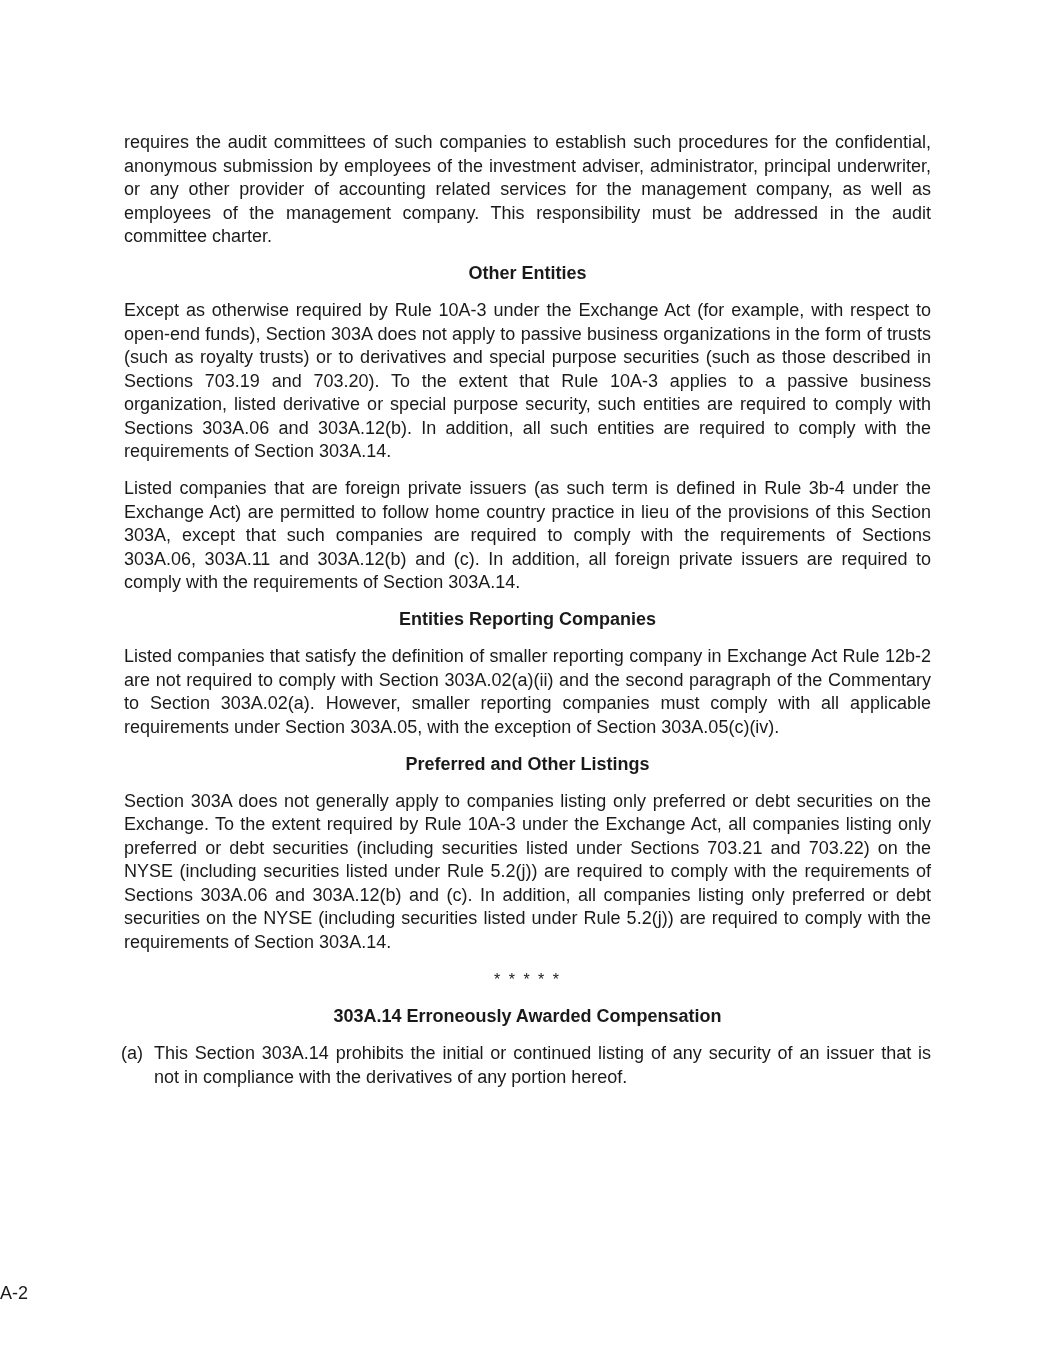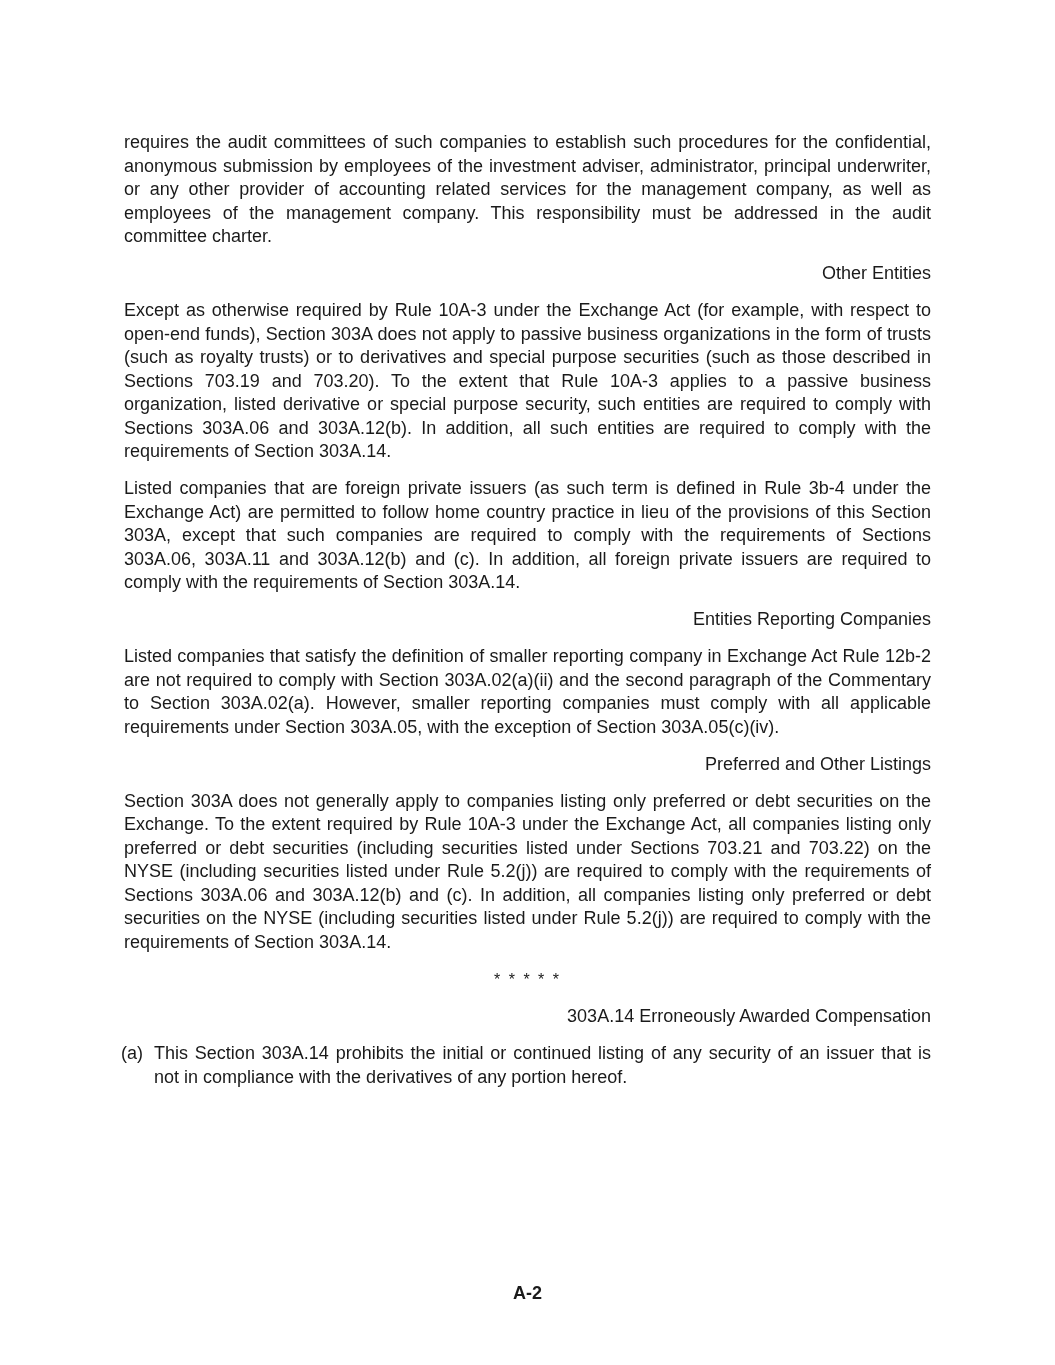--- a/index.html
+++ b/index.html
@@ -23,21 +23,22 @@
       font-size: 18px;
       line-height: 23.5px;
       margin-top: 7px;
     }
     .para {
       margin: 0 0 13.5px 0;
       text-align: justify;
     }
     .heading {
       margin: 0 0 13.5px 0;
-      text-align: right;
+      text-align: center;
+      font-weight: bold;
     }
     .separator {
       text-align: center;
       margin: 4px 0 14px 0;
       letter-spacing: 2px;
       font-size: 16px;
     }
     .list-item {
       position: relative;
       padding-left: 30px;
@@ -47,24 +48,23 @@
     .list-marker {
       position: absolute;
       left: -3px;
       top: 0;
     }
     .footer {
       position: absolute;
       top: 1282px;
       left: 0;
       width: 1055px;
-      text-align: center;
+      text-align: left;
       font-size: 18px;
       line-height: 23px;
-      font-weight: bold;
     }
   </style>
 </head>
 <body>
 
 <div class="page">
 
   <p class="para">requires the audit committees of such companies to establish such procedures for the confidential, anonymous submission by employees of the investment adviser, administrator, principal underwriter, or any other provider of accounting related services for the management company, as well as employees of the management company. This responsibility must be addressed in the audit committee charter.</p>
 
   <div>

